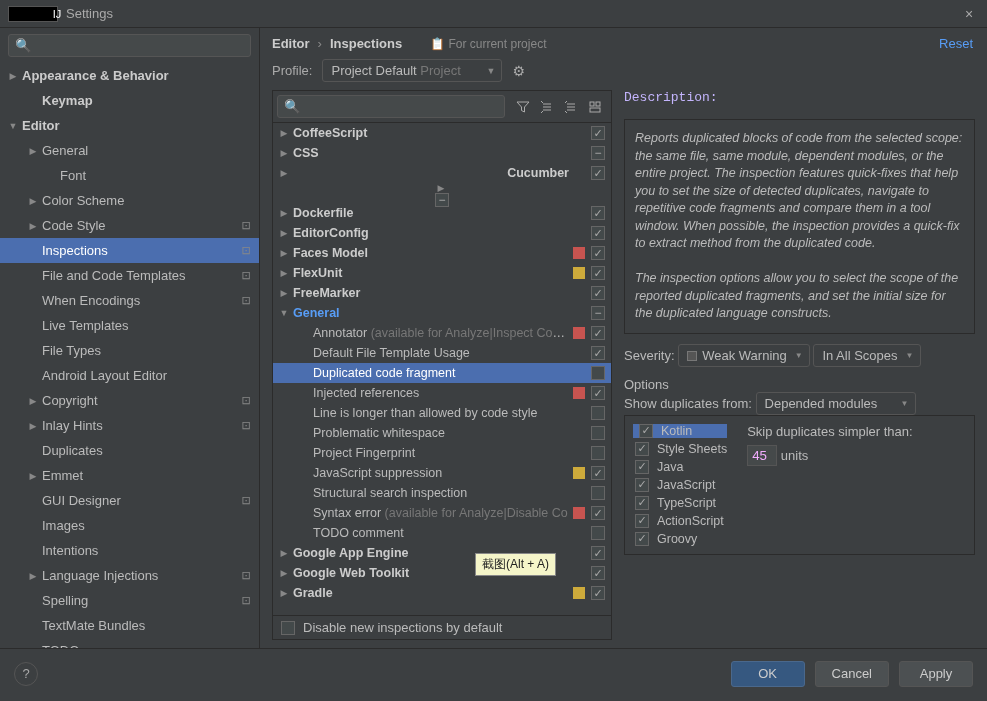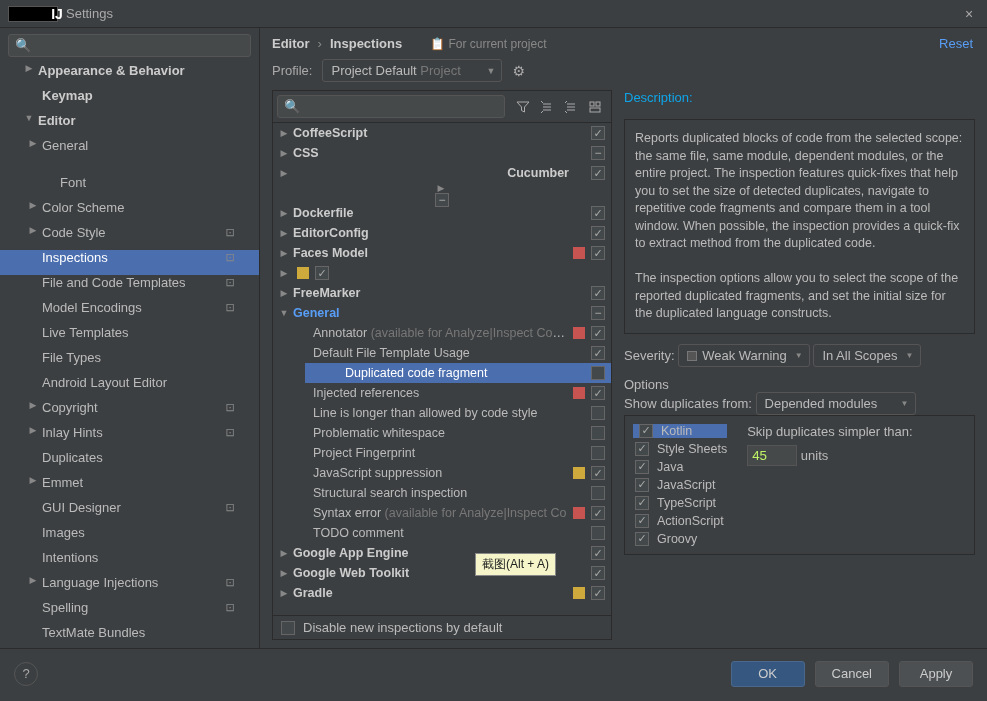--- a/index.html
+++ b/index.html
@@ -1,35 +1,35 @@
 <!DOCTYPE html>
 <html><head>
 <meta charset="utf-8">
 <style>
 * { box-sizing: border-box; margin: 0; padding: 0; font-family: "Segoe UI", Arial, sans-serif; }
 body { background:#3c3f41; color:#bbb; width:987px; height:701px; overflow:hidden; font-size:13px; }
 .titlebar { height:28px; display:flex; align-items:center; padding:0 8px; background:#3c3f41; border-bottom:1px solid #2b2b2b; }
-.titlebar .logo { width:16px; height:16px; background:#000; border:1px solid #555; margin-right:8px; display:flex; align-items:center; justify-content:center; font-size:14px; font-weight:bold; color:#fff;padding-left:48px;}
+.titlebar .logo { width:16px; height:16px; background:#000; border:1px solid #555; margin-right:8px; display:flex; align-items:center; justify-content:center; font-size:11px; font-weight:normal; color:#fff;padding-left:48px;}
 .titlebar .title { flex:1; color:#aaa; }
 .titlebar .close { width:20px; text-align:center; color:#aaa; cursor:pointer; font-size:14px;}
 .main { display:flex; height:620px; }
 .sidebar { width:260px; background:#3c3f41; border-right:1px solid #2b2b2b; display:flex; flex-direction:column; }
 .sidebar .search-row { padding:6px 8px; }
 .search-input { width:100%; background:#45494a; border:1px solid #555; border-radius:3px; padding:3px 6px; color:#bbb; }
 .tree { flex:1; overflow:auto; }
-.tree-item { display:flex; align-items:flex-start; height:25px; padding:0 22px; cursor:pointer; position:relative;}
+.tree-item { display:flex; align-items:center; height:25px; padding:0 6px; cursor:pointer; position:relative;}
 .tree-item.selected { background:#4b6eaf; color:#fff; }
 .arrow { width:14px; display:inline-flex; justify-content:center; color:#888; font-size:9px; margin-right:2px;}
 .arrow.expanded::before { content:"▼"; }
 .arrow.collapsed::before { content:"▶"; }
 .arrow.none::before { content:""; }
 .tree-label { flex:1; white-space:nowrap; overflow:hidden; text-overflow:ellipsis;}
 .tree-badge { width:14px; height:14px; color:#888; font-size:11px; display:flex; align-items:center; justify-content:center;}
 .indent-1 { padding-left:26px; }
-.indent-2 { padding-left:44px;margin-top:12px; }
+.indent-2 { padding-left:44px; }
 .bold { font-weight:bold; color:#ccc; }
 .content { flex:1; display:flex; flex-direction:column; padding:8px 12px; gap:8px; background:#3c3f41; position:relative;}
 .crumb-row { display:flex; align-items:center; gap:8px; }
 .crumb { color:#ccc; font-weight:bold; }
 .crumb-sep { color:#888; }
 .for-proj { color:#888; font-size:12px; margin-left:20px;}
 .reset { color:#589df6; position:absolute; right:14px; top:8px; cursor:pointer; }
 .profile-row { display:flex; align-items:center; gap:10px; }
 .profile-row label { color:#aaa; }
 .profile-select { background:#3c3f41; border:1px solid #555; border-radius:3px; padding:3px 24px 3px 8px; color:#bbb; min-width:180px; position:relative;}
@@ -40,47 +40,47 @@
 .col-left { width:340px; display:flex; flex-direction:column; border:1px solid #2b2b2b; background:#3c3f41; }
 .col-right { flex:1; display:flex; flex-direction:column; gap:10px; }
 .toolbar-row { display:flex; align-items:center; gap:0; padding:4px; border-bottom:1px solid #2b2b2b;}
 .toolbar-row .search-input { flex:1; margin-right:6px;}
 .tool-btn { width:24px; height:22px; display:flex; align-items:center; justify-content:center; color:#aaa; cursor:pointer; border:1px solid transparent;}
 .insp-tree { flex:1; overflow:auto; position:relative;}
 .insp-tree::-webkit-scrollbar { width:10px; }
 .insp-tree::-webkit-scrollbar-thumb { background:#5a5d5f; border-radius:2px;}
 .insp-tree::-webkit-scrollbar-track { background:#3c3f41; }
 .insp-row { display:flex; align-items:center; height:20px; padding:0 4px; cursor:pointer; }
-.insp-row.selected { background:#4b6eaf; color:#fff;margin-left:32px; }
+.insp-row.selected { background:#4b6eaf; color:#fff; }
 .insp-row .arrow { width:14px; }
 .insp-label { flex:1; white-space:nowrap; overflow:hidden; text-overflow:ellipsis; font-size:12.5px;}
 .insp-label .avail { color:#777; }
 .insp-label.bold { font-weight:bold; color:#ccc;}
 .insp-label.blue { color:#589df6; font-weight:bold;}
 .color-mark { width:12px; height:12px; margin:0 4px; }
 .cm-red { background:#c75450; }
 .cm-yellow { background:#cdaa3b; }
 .cm-none { background:transparent; }
 .check { width:14px; height:14px; border:1px solid #666; background:#43494a; display:flex; align-items:center; justify-content:center; margin:0 2px;}
 .check.checked::after { content:"✓"; color:#aaa; font-size:11px; line-height:1;}
 .check.mixed::after { content:"−"; color:#aaa; font-size:12px; line-height:1;}
 .disable-row { display:flex; align-items:center; gap:6px; padding:4px 6px; border-top:1px solid #2b2b2b;}
-.desc-block { border:1px solid #2b2b2b; padding:10px; font-size:12.5px; line-height:1.4; color:#bbb; }
-.desc-title { color:#0ea5e9; margin-bottom:4px;}
+.desc-block { border:1px solid #2b2b2b; padding:10px; font-size:12.5px; line-height:1.4; color:#bbb;font-style:italic; }
+.desc-title { color:#c4b5fd; margin-bottom:4px;font-family:Liberation Mono, monospace;}
 .dropdown { background:#3c3f41; border:1px solid #555; border-radius:3px; padding:3px 22px 3px 8px; color:#bbb; position:relative; min-width:100px; display:inline-block;}
 .dropdown::after { content:"▼"; position:absolute; right:6px; font-size:8px; color:#888; top:6px;}
 .dropdown .sev-icon { display:inline-block; width:10px; height:10px; background:#555; border:1px solid #777; margin-right:5px; vertical-align:middle;}
 .row-label { color:#bbb; display:inline-block;}
 .opt-block { display:flex; flex-direction:column; }
 .lang-box { border:1px solid #2b2b2b; padding:8px; display:flex; gap:20px;}
 .lang-list { display:flex; flex-direction:column; gap:4px;}
 .lang-list .lang-item { display:flex; align-items:center; gap:6px; font-size:12.5px;}
 .lang-list .lang-item.sel { background:#4b6eaf; padding:0 4px;}
 .skip-col { display:flex; flex-direction:column; gap:6px;}
-.num-input { width:50px; background:#45494a; border:1px solid #555; color:#bef264; padding:2px 4px;}
+.num-input { width:30px; background:#45494a; border:1px solid #555; color:#f0abfc; padding:2px 4px;}
 .footer { height:50px; border-top:1px solid #2b2b2b; display:flex; align-items:center; padding:0 14px;}
 .help-btn { width:24px; height:24px; border:1px solid #555; border-radius:12px; display:flex; align-items:center; justify-content:center; color:#aaa; cursor:pointer;}
 .footer .spacer { flex:1; }
 .btn { min-width:74px; height:26px; border:1px solid #555; background:#4c5052; color:#ccc; border-radius:3px; margin-left:10px; padding:0 16px; cursor:pointer; display:inline-flex; align-items:center; justify-content:center;}
 .btn.primary { background:#365880; border-color:#4a688c;}
 .tooltip-box { position:absolute; background:#f5f5c9; color:#222; border:1px solid #888; padding:2px 6px; font-size:12px; pointer-events:none;}
 </style>
 </head>
 <body>
 
@@ -131,21 +131,21 @@
           <span class="tree-label">Inspections</span>
           <span class="tree-badge">⊡</span>
         </div>
         <div class="tree-item indent-1">
           <span class="arrow none"></span>
           <span class="tree-label">File and Code Templates</span>
           <span class="tree-badge">⊡</span>
         </div>
         <div class="tree-item indent-1">
           <span class="arrow none"></span>
-          <span class="tree-label">Model Encodings</span>
+          <span class="tree-label">When Encodings</span>
           <span class="tree-badge">⊡</span>
         </div>
         <div class="tree-item indent-1">
           <span class="arrow none"></span>
           <span class="tree-label">Live Templates</span>
         </div>
         <div class="tree-item indent-1">
           <span class="arrow none"></span>
           <span class="tree-label">File Types</span>
         </div>
@@ -290,20 +290,21 @@
               <span class="check checked"></span>
             </div>
             <div class="insp-row" style="padding-left: 4px;">
               <span class="arrow collapsed"></span>
               <span class="insp-label bold">Faces Model</span>
               <span class="color-mark cm-red"></span>
               <span class="check checked"></span>
             </div>
             <div class="insp-row" style="padding-left: 4px;">
               <span class="arrow collapsed"></span>
+              <span class="insp-label bold">FlexUnit</span>
               <span class="color-mark cm-yellow"></span>
               <span class="check checked"></span>
             </div>
             <div class="insp-row" style="padding-left: 4px;">
               <span class="arrow collapsed"></span>
               <span class="insp-label bold">FreeMarker</span>
               <span class="color-mark cm-none"></span>
               <span class="check checked"></span>
             </div>
             <div class="insp-row" style="padding-left: 4px;">
@@ -361,21 +362,21 @@
               <span class="check checked"></span>
             </div>
             <div class="insp-row" style="padding-left: 24px;">
               <span class="arrow none"></span>
               <span class="insp-label">Structural search inspection</span>
               <span class="color-mark cm-none"></span>
               <span class="check "></span>
             </div>
             <div class="insp-row" style="padding-left: 24px;">
               <span class="arrow none"></span>
-              <span class="insp-label">Syntax error <span class="avail">(available for Analyze|Inspect Co</span></span>
+              <span class="insp-label">Syntax error <span class="avail">(available for Analyze|Disable Co</span></span>
               <span class="color-mark cm-red"></span>
               <span class="check checked"></span>
             </div>
             <div class="insp-row" style="padding-left: 24px;">
               <span class="arrow none"></span>
               <span class="insp-label">TODO comment</span>
               <span class="color-mark cm-none"></span>
               <span class="check "></span>
             </div>
             <div class="insp-row" style="padding-left: 4px;">

